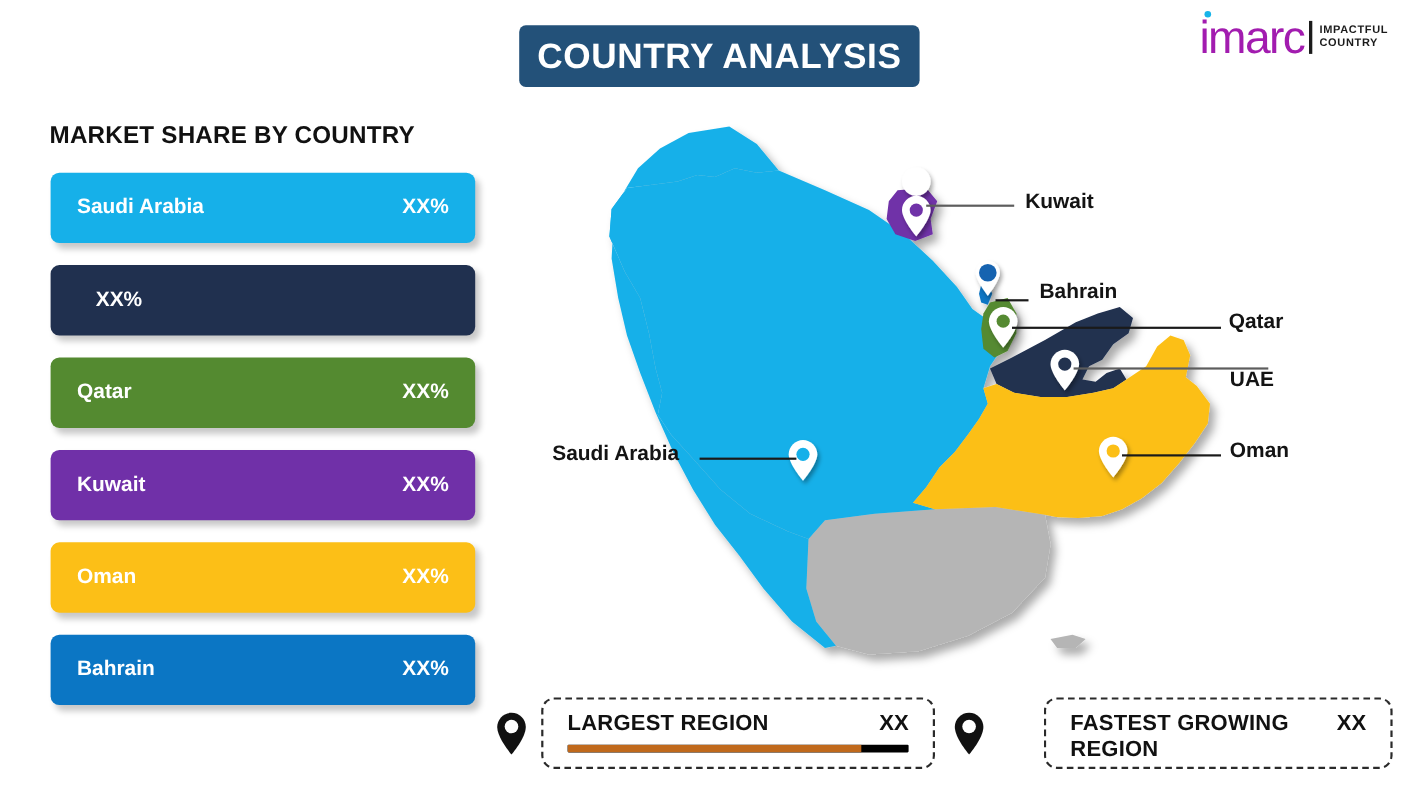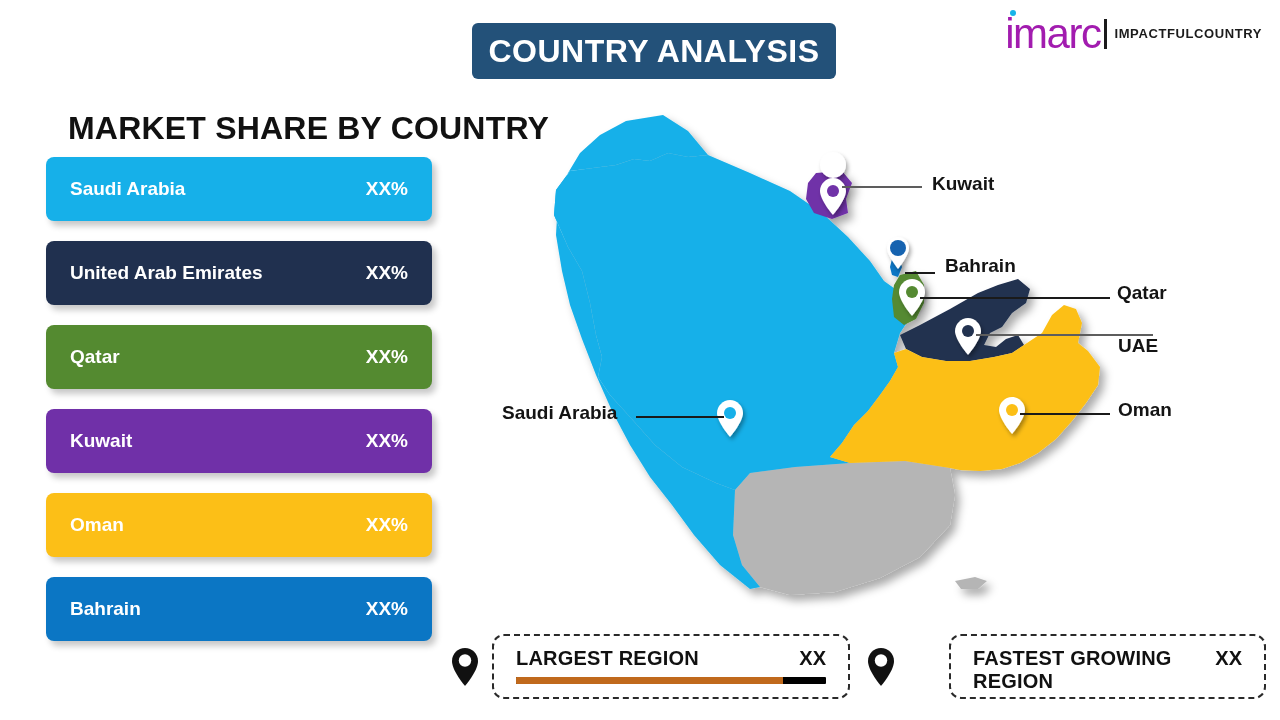--- a/index.html
+++ b/index.html
@@ -65,36 +65,36 @@
     background: #17B4E9;
   }
   .logo-divider {
     width: 3px;
     height: 30px;
     background: #1b1b1b;
     margin: 0 7px 0 4px;
   }
   .logo-tag {
     display: flex;
-    flex-direction: row;
+    flex-direction: column;
     justify-content: flex-end;
     color: #1b1b1b;
-    font-size: 13px;
+    font-size: 10px;
     font-weight: bold;
     letter-spacing: 0.6px;
     line-height: 12px;
     font-family: "Liberation Sans", sans-serif;
   }
 
   
   .panel-heading {
     position: absolute;
-    left: 68px;
+    left: 45px;
     top: 110px;
-    font-size: 32px;
+    font-size: 22px;
     font-weight: bold;
     color: #111111;
     letter-spacing: 0.2px;
     font-family: "Liberation Sans", sans-serif;
   }
   .bars {
     position: absolute;
     left: 46px;
     top: 157px;
     width: 386px;
@@ -230,21 +230,20 @@
 <div class="panel-heading">MARKET SHARE BY COUNTRY</div>
 
 <div class="bars">
 
   <div class="bar" style="background:#16B0E9;">
     <span class="bar-label">Saudi Arabia</span>
     <span class="bar-value">XX%</span>
   </div>
 
   <div class="bar" style="background:#20304F;">
-    <span class="bar-label">United Arab Emirates</span>
     <span class="bar-value">XX%</span>
   </div>
 
   <div class="bar" style="background:#548A30;">
     <span class="bar-label">Qatar</span>
     <span class="bar-value">XX%</span>
   </div>
 
   <div class="bar" style="background:#7030A8;">
     <span class="bar-label">Kuwait</span>

